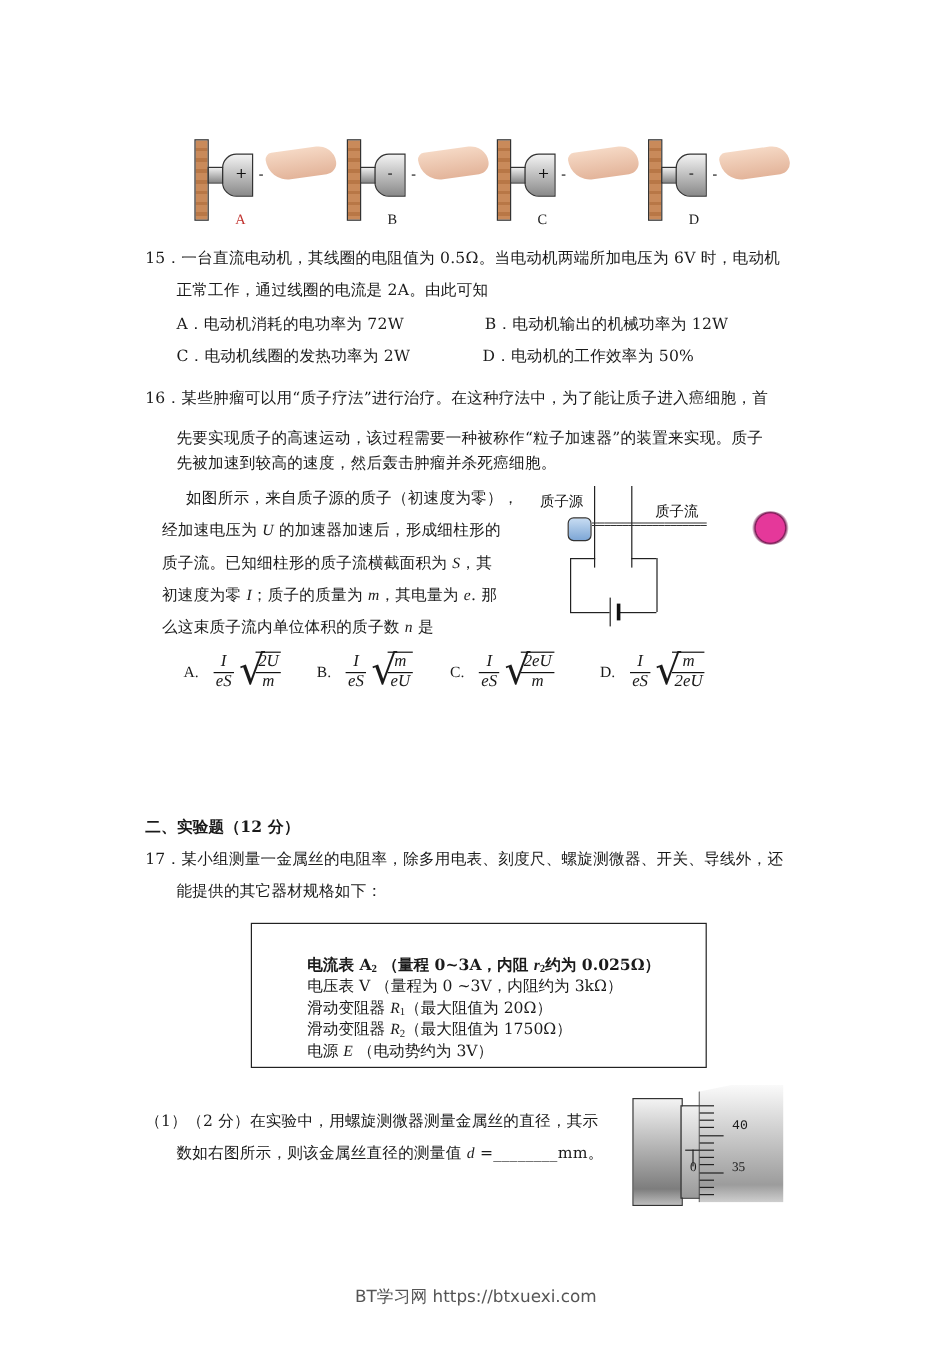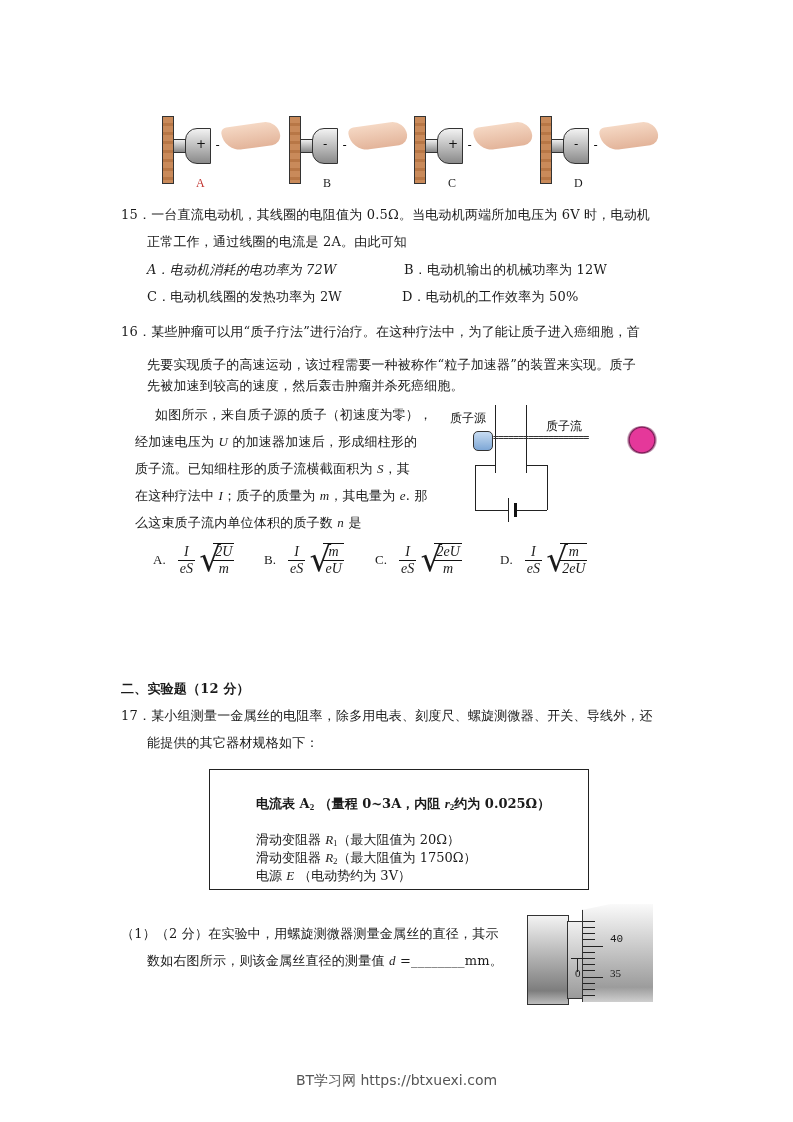--- a/index.html
+++ b/index.html
@@ -100,38 +100,38 @@
     <div class="bell"></div>
     <span class="mark">-</span>
     <span class="dash">-</span>
     <div class="hand"></div>
     <span class="label">D</span>
   </div>
 </div>
 
 <div class="line" style="left:121px; top:206px;">15．一台直流电动机，其线圈的电阻值为 0.5Ω。当电动机两端所加电压为 6V 时，电动机</div>
 <div class="line" style="left:147px; top:233px;">正常工作，通过线圈的电流是 2A。由此可知</div>
-<div class="line" style="left:147px; top:261px;font-style:italic;">A．电动机消耗的电功率为 72W</div>
+<div class="line" style="left:147px; top:261px;">A．电动机消耗的电功率为 72W</div>
 <div class="line" style="left:404px; top:261px;">B．电动机输出的机械功率为 12W</div>
 <div class="line" style="left:147px; top:288px;">C．电动机线圈的发热功率为 2W</div>
 <div class="line" style="left:402px; top:288px;">D．电动机的工作效率为 50%</div>
 
 <div class="line" style="left:121px; top:323px;">16．某些肿瘤可以用“质子疗法”进行治疗。在这种疗法中，为了能让质子进入癌细胞，首</div>
 <div class="line" style="left:147px; top:356px;">先要实现质子的高速运动，该过程需要一种被称作“粒子加速器”的装置来实现。质子</div>
 <div class="line" style="left:147px; top:377px;">先被加速到较高的速度，然后轰击肿瘤并杀死癌细胞。</div>
 
 <div class="line" style="left:155px; top:406px;">如图所示，来自质子源的质子（初速度为零），</div>
 <div class="line" style="left:135px; top:433px;">
   <span>经加速电压为 </span><span class="it">U</span><span> 的加速器加速后，形成细柱形的</span>
 </div>
 <div class="line" style="left:135px; top:460px;">
   <span>质子流。已知细柱形的质子流横截面积为 </span><span class="it">S</span><span>，其</span>
 </div>
 <div class="line" style="left:135px; top:487px;">
-  <span>在这种疗法中 </span><span class="it">I</span><span>；质子的质量为 </span><span class="it">m</span><span>，其电量为 </span><span class="it">e</span><span>. 那</span>
+  <span>初速度为零 </span><span class="it">I</span><span>；质子的质量为 </span><span class="it">m</span><span>，其电量为 </span><span class="it">e</span><span>. 那</span>
 </div>
 <div class="line" style="left:135px; top:514px;">
   <span>么这束质子流内单位体积的质子数 </span><span class="it">n</span><span> 是</span>
 </div>
 
 <div>
   <span class="pd-label" style="left:450px; top:410px;">质子源</span>
   <span class="pd-label" style="left:546px; top:418px;">质子流</span>
   <div class="abs" style="left:473px; top:431px; width:18px; height:18px; background:linear-gradient(180deg,#c7dcf2,#7ea7d6); border:1px solid #333; border-radius:5px;"></div>
   <div class="vline" style="left:495px; top:405px; height:68px;"></div>
@@ -170,20 +170,23 @@
 </div>
 
 <div class="line heading" style="left:121px; top:680px;">二、实验题（12 分）</div>
 
 <div class="line" style="left:121px; top:707px;">17．某小组测量一金属丝的电阻率，除多用电表、刻度尺、螺旋测微器、开关、导线外，还</div>
 <div class="line" style="left:147px; top:734px;">能提供的其它器材规格如下：</div>
 
 <div class="equip">
   <div class="row" style="top:25px;font-weight:bold;">
     <span>电流表 A</span><span class="sub serif-latin">2</span><span> （量程 0~3A，内阻 </span><span class="it">r</span><span class="sub serif-latin">2</span><span>约为 0.025Ω）</span>
+  </div>
+  <div class="row" style="top:43px;">
+    <span>电压表 V</span><span> （量程为 0 ~3V，内阻约为 3kΩ）</span>
   </div>
   <div class="row" style="top:61px;">
     <span>滑动变阻器 </span><span class="it">R</span><span class="sub serif-latin">1</span><span>（最大阻值为 20Ω）</span>
   </div>
   <div class="row" style="top:79px;">
     <span>滑动变阻器 </span><span class="it">R</span><span class="sub serif-latin">2</span><span>（最大阻值为 1750Ω）</span>
   </div>
   <div class="row" style="top:97px;">
     <span>电源 </span><span class="it">E</span><span> （电动势约为 3V）</span>
   </div>

